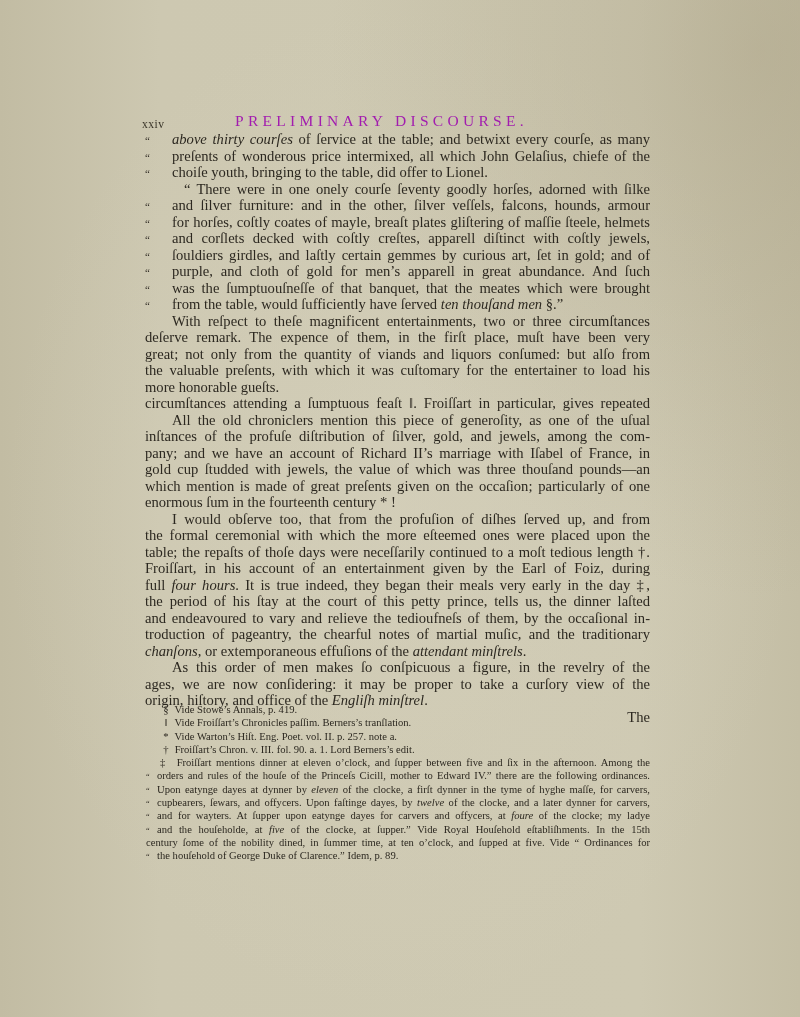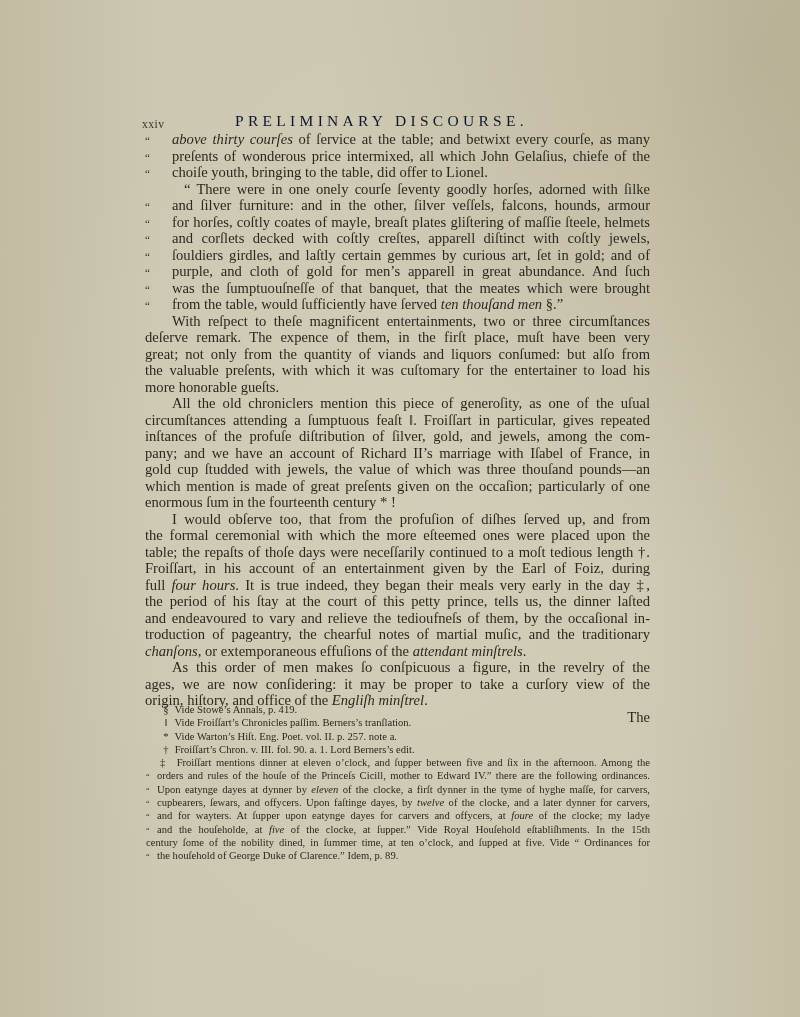--- a/index.html
+++ b/index.html
@@ -38,21 +38,21 @@
       font-size: 11.5px;
       letter-spacing: 0.5px;
       color: #3a3529;
     }
     .head-title {
       position: absolute;
       left: 235px;
       top: 0px;
       font-size: 15.5px;
       letter-spacing: 4.3px;
-      color: #0f172a;
+      color: #a21caf;
     }
     .body-text {
       position: absolute;
       left: 145px;
       top: 131px;
       width: 505px;
       font-size: 14.6px;
       line-height: 16.5px;
       text-align: justify;
     }
@@ -193,22 +193,22 @@
 
     <div>
       <span class="line indent2">With reſpect to theſe magnificent entertainments, two or three circumſtances</span>
       <span class="line">deſerve remark.  The expence of them, in the firſt place, muſt have been very</span>
       <span class="line">great; not only from the quantity of viands and liquors conſumed: but alſo from</span>
       <span class="line">the valuable preſents, with which it was cuſtomary for the entertainer to load his</span>
       <span class="line last">more honorable gueſts.</span>
     </div>
 
     <div>
+      <span class="line">circumſtances attending a ſumptuous feaſt ‖.  Froiſſart in particular, gives repeated</span>
       <span class="line indent2">All the old chroniclers mention this piece of generoſity, as one of the uſual</span>
-      <span class="line">circumſtances attending a ſumptuous feaſt ‖.  Froiſſart in particular, gives repeated</span>
       <span class="line">inſtances of the profuſe diſtribution of ſilver, gold, and jewels, among the com-</span>
       <span class="line">pany; and we have an account of Richard II’s marriage with Iſabel of France, in</span>
       <span class="line">gold cup ſtudded with jewels, the value of which was three thouſand pounds—an</span>
       <span class="line">which mention is made of great preſents given on the occaſion; particularly of one</span>
       <span class="line last">enormous ſum in the fourteenth century * !</span>
     </div>
 
     <div>
       <span class="line indent2">I would obſerve too, that from the profuſion of diſhes ſerved up, and from</span>
       <span class="line">the formal ceremonial with which the more eſteemed ones were placed upon the</span>

